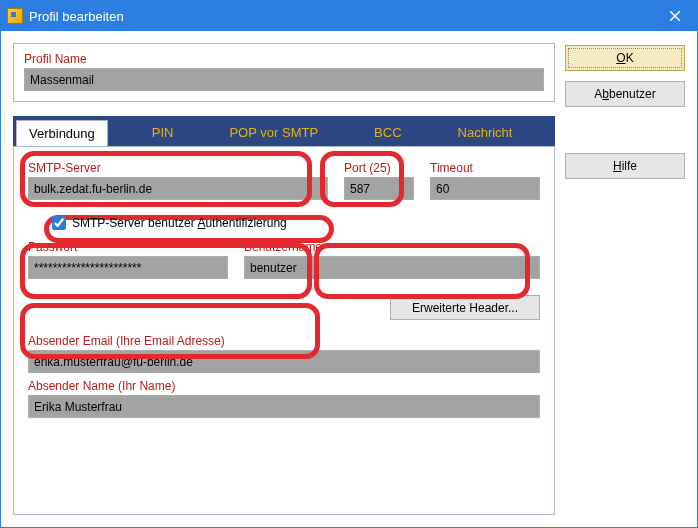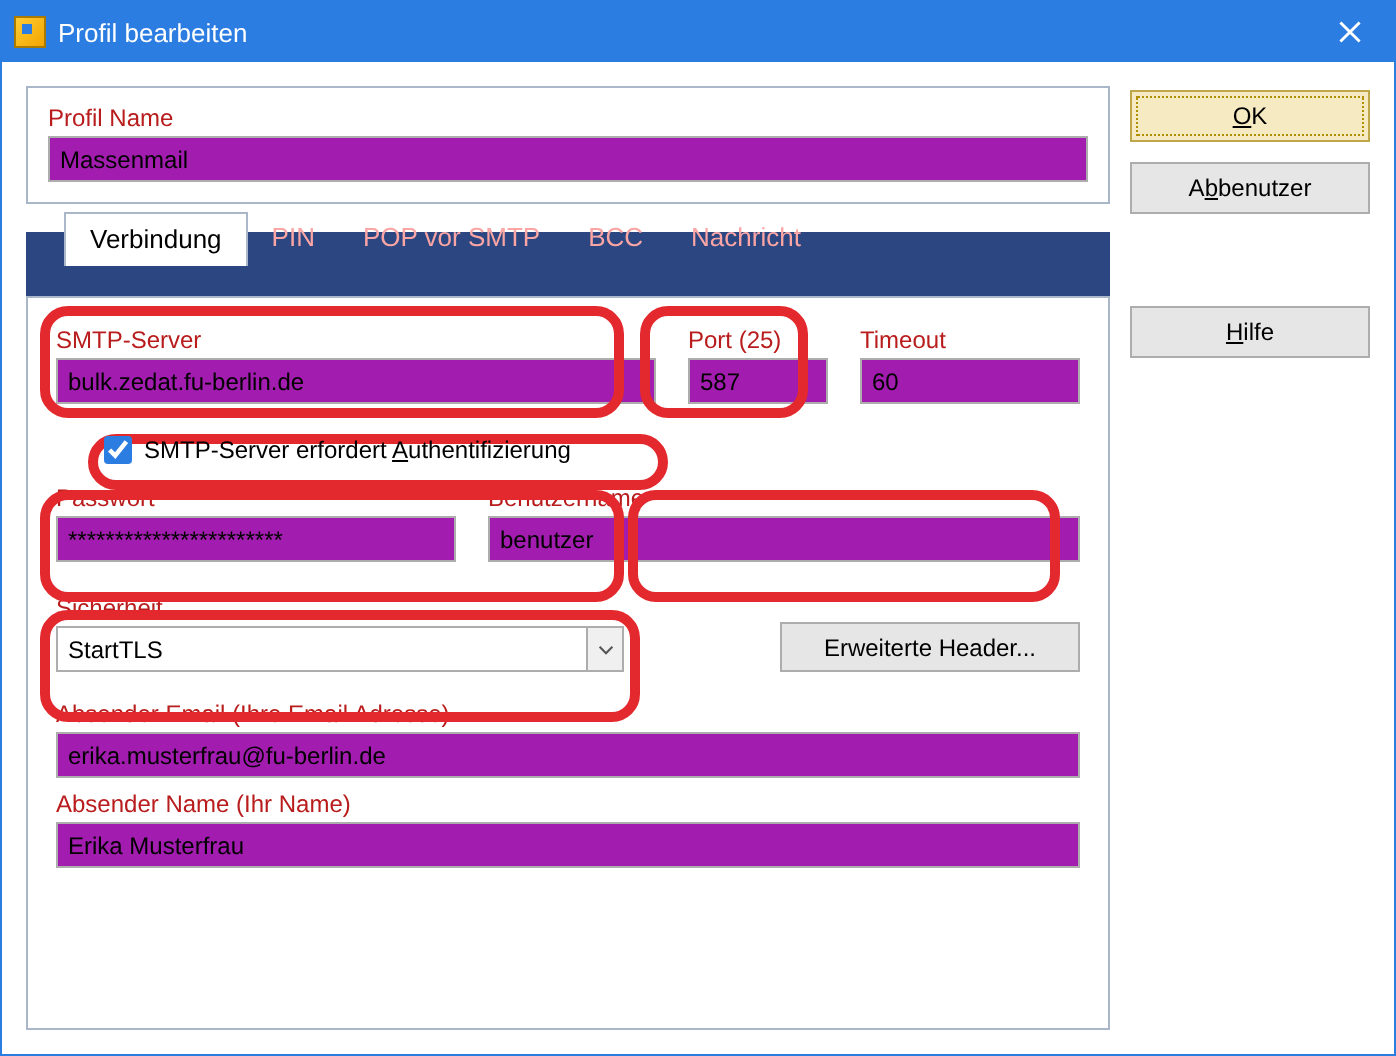--- a/index.html
+++ b/index.html
@@ -9,28 +9,28 @@
   .titlebar .left { display:flex; align-items:flex-end; gap:6px; }
   .titlebar .title { font-size: 13px; }
   .close { width: 44px; height: 30px; display:flex; align-items:center; justify-content:center; color:#fff; }
   .app-icon { width:16px; height:16px; background: linear-gradient(135deg,#ffcc33,#f2a500); border:1px solid #a87b00; position:relative; }
   .app-icon::after { content:""; position:absolute; left:3px; top:3px; width:5px; height:5px; background:#2b7de1; }
   .body { flex:1; display:flex; gap:10px; padding:12px 12px 12px 12px; background:#fff; }
   .main { flex:1; display:flex; flex-direction:column; gap:10px; }
   .sidebar { width:120px; display:flex; flex-direction:column; gap:10px; padding-top:2px; }
   .panel { border:1px solid #a9b7c9; padding:8px 10px 10px 10px; background:#fff; }
   .lbl { color:#b91c1c; margin-bottom:2px; display:block; }
-  .input { width:100%; border:1px solid #adadad; padding:3px 5px; background:#a21caf; height:23px; line-height:15px; }
+  .input { width:100%; border:1px solid #adadad; padding:3px 5px; background:#a3a3a3; height:23px; line-height:15px; }
   .input[readonly] { background:#fff; }
   .select { appearance:none; -webkit-appearance:none; padding-right:18px; background:#fff; }
   .select-wrap { position:relative; }
   .select-wrap .caret { position:absolute; right:1px; top:1px; bottom:1px; width:18px; border-left:1px solid #adadad; display:flex; align-items:center; justify-content:center; background:#f0f0f0; pointer-events:none;}
   .caret svg { width:8px; height:8px; }
-  .tabs { background:#2b4680; display:flex; align-items:flex-end; height:30px; padding:16px; margin-top:4px; border-bottom: none;}
-  .tab { color:#fca5a5; padding:6px 12px 6px 12px; cursor:default; font-size:13px; }
+  .tabs { background:#2b4680; display:flex; align-items:flex-end; height:30px; padding:0; margin-top:4px; border-bottom: none; gap: 32px;}
+  .tab { color:#eab308; padding:6px 12px 6px 12px; cursor:default; font-size:13px; }
   .tab.active { background:#fff; color:#000; border:1px solid #a9b7c9; border-bottom:none; margin-bottom:-1px; margin-left:3px; padding-top:5px;}
   .tab:not(.active) { background:transparent; }
   .tabbody { border:1px solid #a9b7c9; padding:14px 14px 18px 14px; background:#fff; position:relative; flex:1; }
   .row { display:flex; gap:16px; }
   .col { display:flex; flex-direction:column; }
   .hl { position:absolute; border:5px solid #e3292e; border-radius:14px; pointer-events:none; }
   .btn { background:#e6e6e6; border:1px solid #adadad; padding:4px 8px; min-height:25px; cursor:default; display:flex; align-items:center; justify-content:center; }
   .btn.default { outline: 1px dotted #b28f00; outline-offset: -4px; border:1px solid #bfa64b; background:#f5eac2;}
   .btn span.mn { text-decoration: underline; }
   .checkbox-row { display:flex; align-items:center; gap:6px; margin:0; position:relative;}
@@ -94,51 +94,40 @@
               <span class="lbl">Timeout</span>
               <input class="input" value="60" style="">
             </div>
           </div>
 
           <div style="height:16px;"></div>
 
           <div class="checkbox-row" style="padding-left:24px;">
             <input type="checkbox" checked="" style="">
             <span class="underline-label">
-              <span>SMTP-Server erfordert </span><span class="mn">A</span><span>uthentifizierung</span>
+              <span>SMTP-Server benutzer </span><span class="mn">A</span><span>uthentifizierung</span>
             </span>
           </div>
 
           <div style="height:10px;"></div>
 
           <div class="row">
             <div class="col" style="width:200px;">
               <span class="lbl">Passwort</span>
               <input class="input" value="***********************" style="">
             </div>
             <div class="col" style="flex:1;">
               <span class="lbl">Benutzername</span>
               <input class="input" value="benutzer" style="">
             </div>
           </div>
 
           <div style="height:16px;"></div>
 
           <div class="row" style="align-items:flex-end;">
-            <div class="col" style="width:284px;">
-              <span class="lbl">Sicherheit</span>
-              <div class="select-wrap">
-                <input class="input select" readonly="" value="StartTLS" style="">
-                <div class="caret">
-                  <svg viewBox="0 0 10 10">
-                      <path d="M1 3 L5 7 L9 3" fill="none" stroke="#555" stroke-width="1.3"></path>
-                    </svg>
-                </div>
-              </div>
-            </div>
             <div style="flex:1;"></div>
             <div class="btn" style="width:150px;">
               <span>Erweiterte Header...</span>
             </div>
           </div>
 
           <div style="height:14px;"></div>
 
           <div class="col">
             <span class="lbl">Absender Email  (Ihre Email Adresse)</span>

